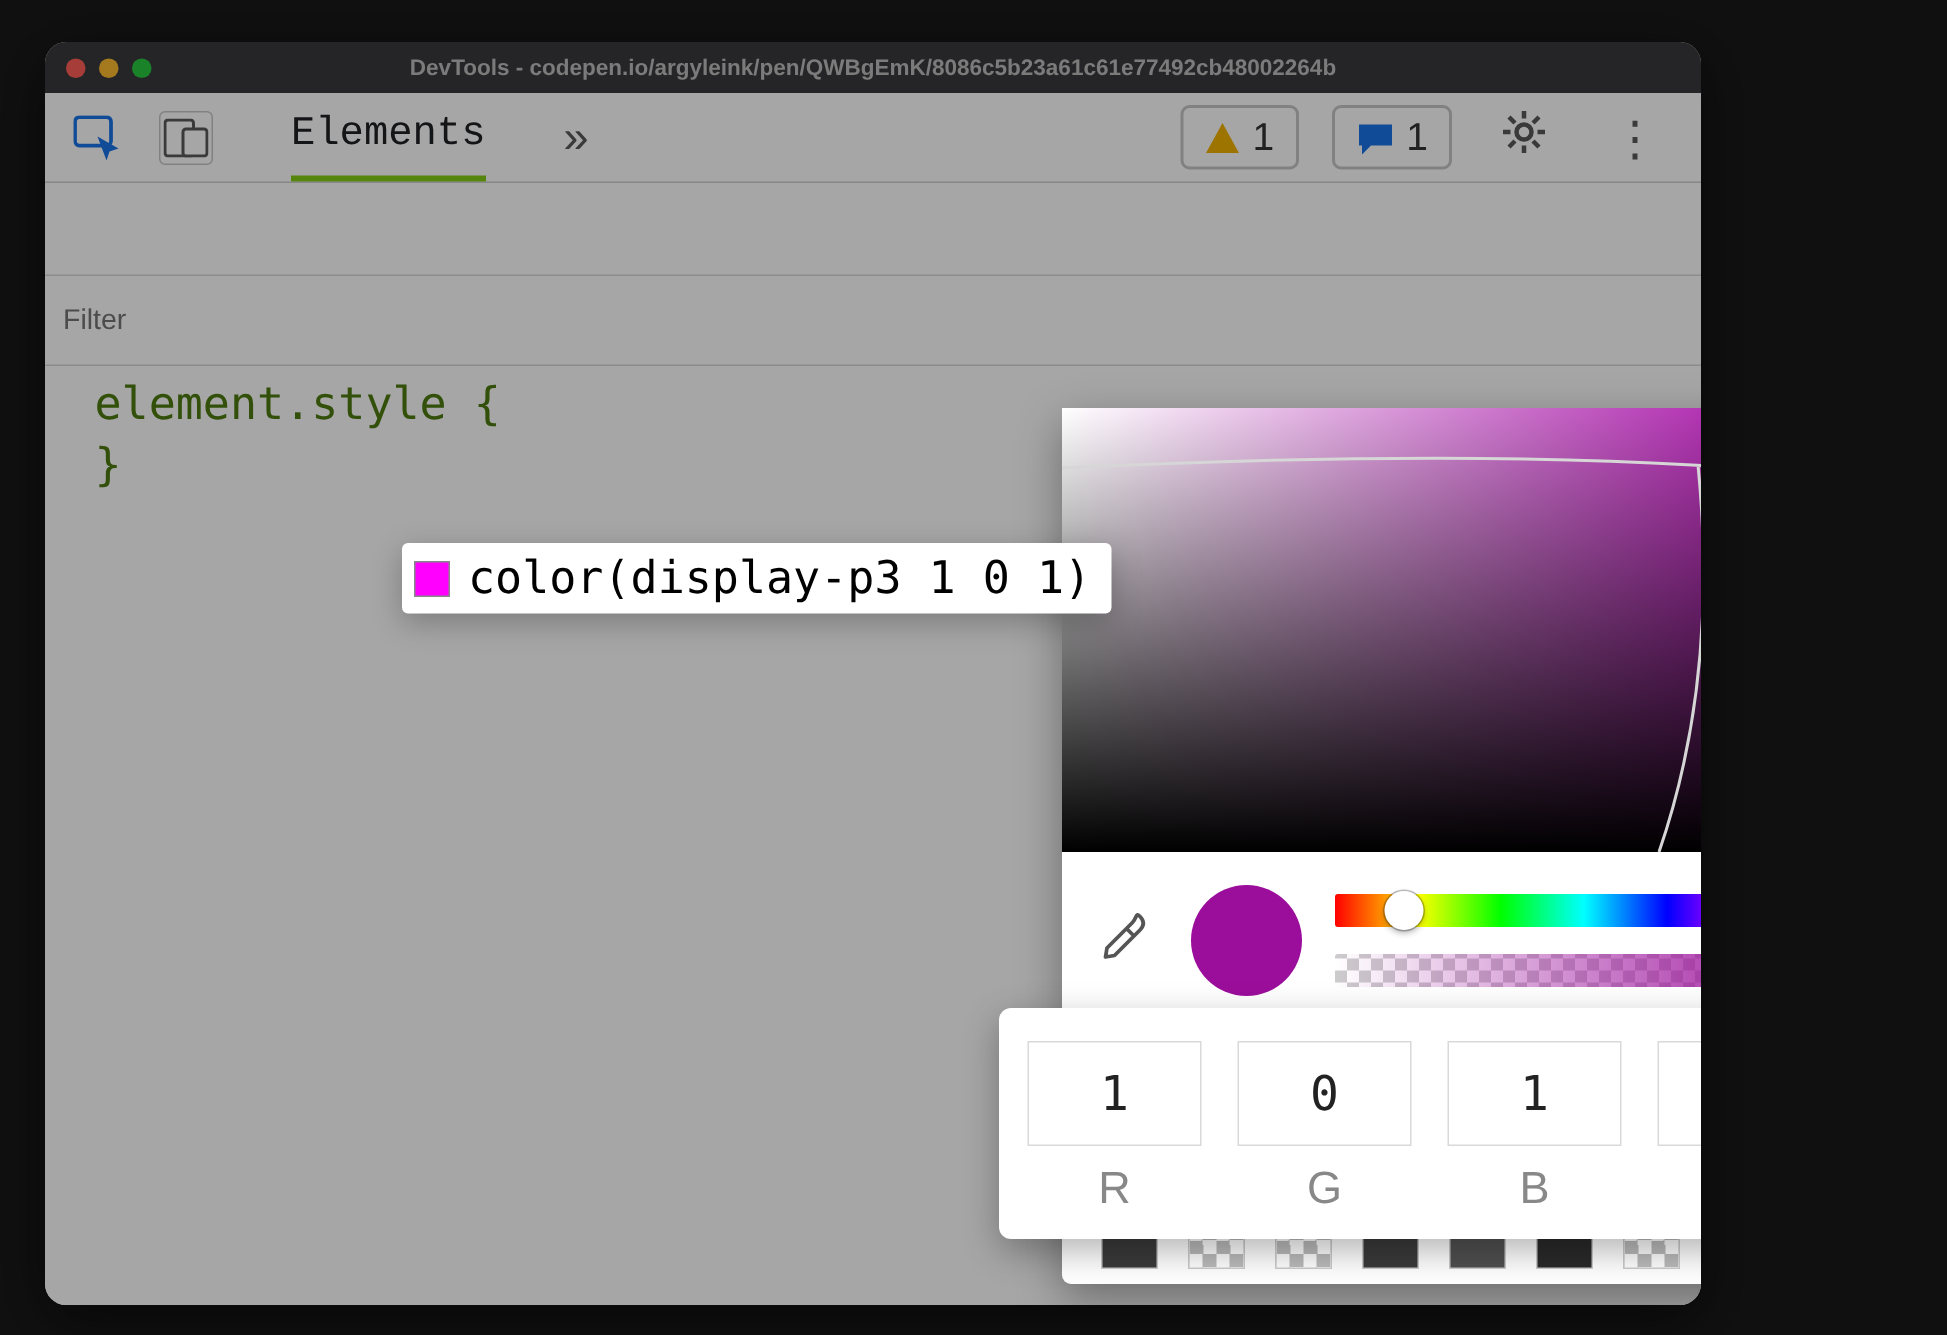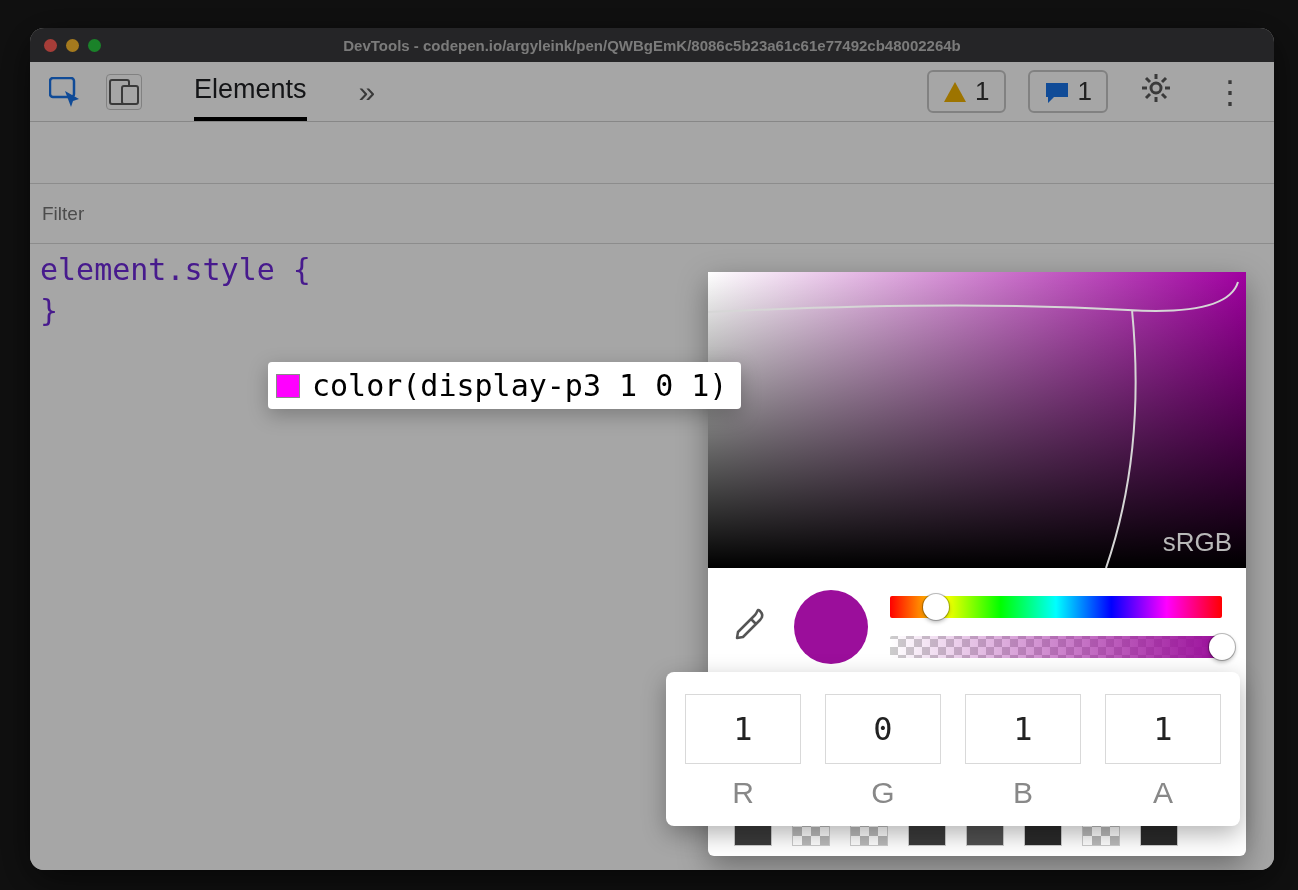--- a/index.html
+++ b/index.html
@@ -1,21 +1,21 @@
 <!DOCTYPE html>
 <html><head>
 <meta charset="utf-8">
 <style>
   * { box-sizing: border-box; margin: 0; padding: 0; }
   html, body { width: 1298px; height: 890px; background: #1a1a1a; font-family: "Helvetica Neue", Arial, sans-serif; overflow: hidden; }
 
   .dim-overlay { position: absolute; inset: 0; background: rgba(0,0,0,0.35); pointer-events: none; z-index: 50; }
 
   .window {
-    position: absolute; left: 30px; top: 28px; width: 1244px; height: 842px;
+    position: absolute; left: 30px; top: 28px; width: 1104px; height: 842px;
     background: #f5f5f5; border-radius: 14px; overflow: hidden;
     box-shadow: 0 10px 40px rgba(0,0,0,0.6);
   }
 
   .titlebar {
     height: 34px; background: #3a3a3c; display: flex; align-items: center;
     padding: 0 14px; position: relative;
   }
   .traffic { display: flex; gap: 9px; }
   .traffic span { width: 13px; height: 13px; border-radius: 50%; display: block; }
@@ -29,21 +29,21 @@
   }
 
   .toolbar {
     height: 60px; background: #fff; display: flex; align-items: center;
     padding: 0 18px; gap: 22px; border-bottom: 1px solid #d0d0d0;
   }
   .icon-btn { width: 36px; height: 36px; display: flex; align-items: center; justify-content: center; border: 1px solid transparent; border-radius: 4px; }
   .device-icon { border: 1px solid #c7c7c7; border-radius: 4px; }
   .tabs { display: flex; gap: 52px; margin-left: 30px; font-size: 27px; color: #5a5a5a; height: 100%; align-items: center; }
   .tab { height: 100%; display: flex; align-items: center; cursor: pointer; }
-  .tab.active { color: #202124; border-bottom: 4px solid #000000; font-weight: 500; }
+  .tab.active { color: #202124; border-bottom: 4px solid #84cc16; font-weight: 500; font-family: Liberation Mono, monospace; }
   .more-tabs { font-size: 30px; color: #5a5a5a; margin-left: 30px; }
   .spacer { flex: 1; }
   .badge {
     display: flex; align-items: center; gap: 8px; border: 2px solid #c7c7c7;
     border-radius: 6px; padding: 4px 14px; font-size: 26px; color: #333;
   }
   .gear, .dots { font-size: 32px; color: #5a5a5a; padding: 0 10px; }
 
   .panel-body { position: relative; height: calc(100% - 94px); background: #fff; }
 
@@ -54,21 +54,21 @@
     padding: 0 12px;
   }
   .filter-input {
     border: none; outline: none; font-size: 19px; color: #777; background: transparent;
   }
 
   .styles {
     padding: 6px 10px 20px 10px; font-family: Menlo, Consolas, monospace;
     font-size: 30px; line-height: 1.35; color: #222;
   }
-  .styles .sel { color: #6d28d9; }
+  .styles .sel { color: #4d7c0f; margin-left: 23px; }
   .styles .prop { color: #b3261e; padding-left: 40px; }
 
   .color-value-popup {
     position: absolute; left: 237px; top: 335px;
     background: #fff; border-radius: 4px; padding: 6px 14px 6px 8px;
     box-shadow: 0 6px 20px rgba(0,0,0,0.25);
     display: flex; align-items: center; gap: 12px;
     font-family: Menlo, Consolas, monospace; font-size: 30px;
     z-index: 200;
   }

